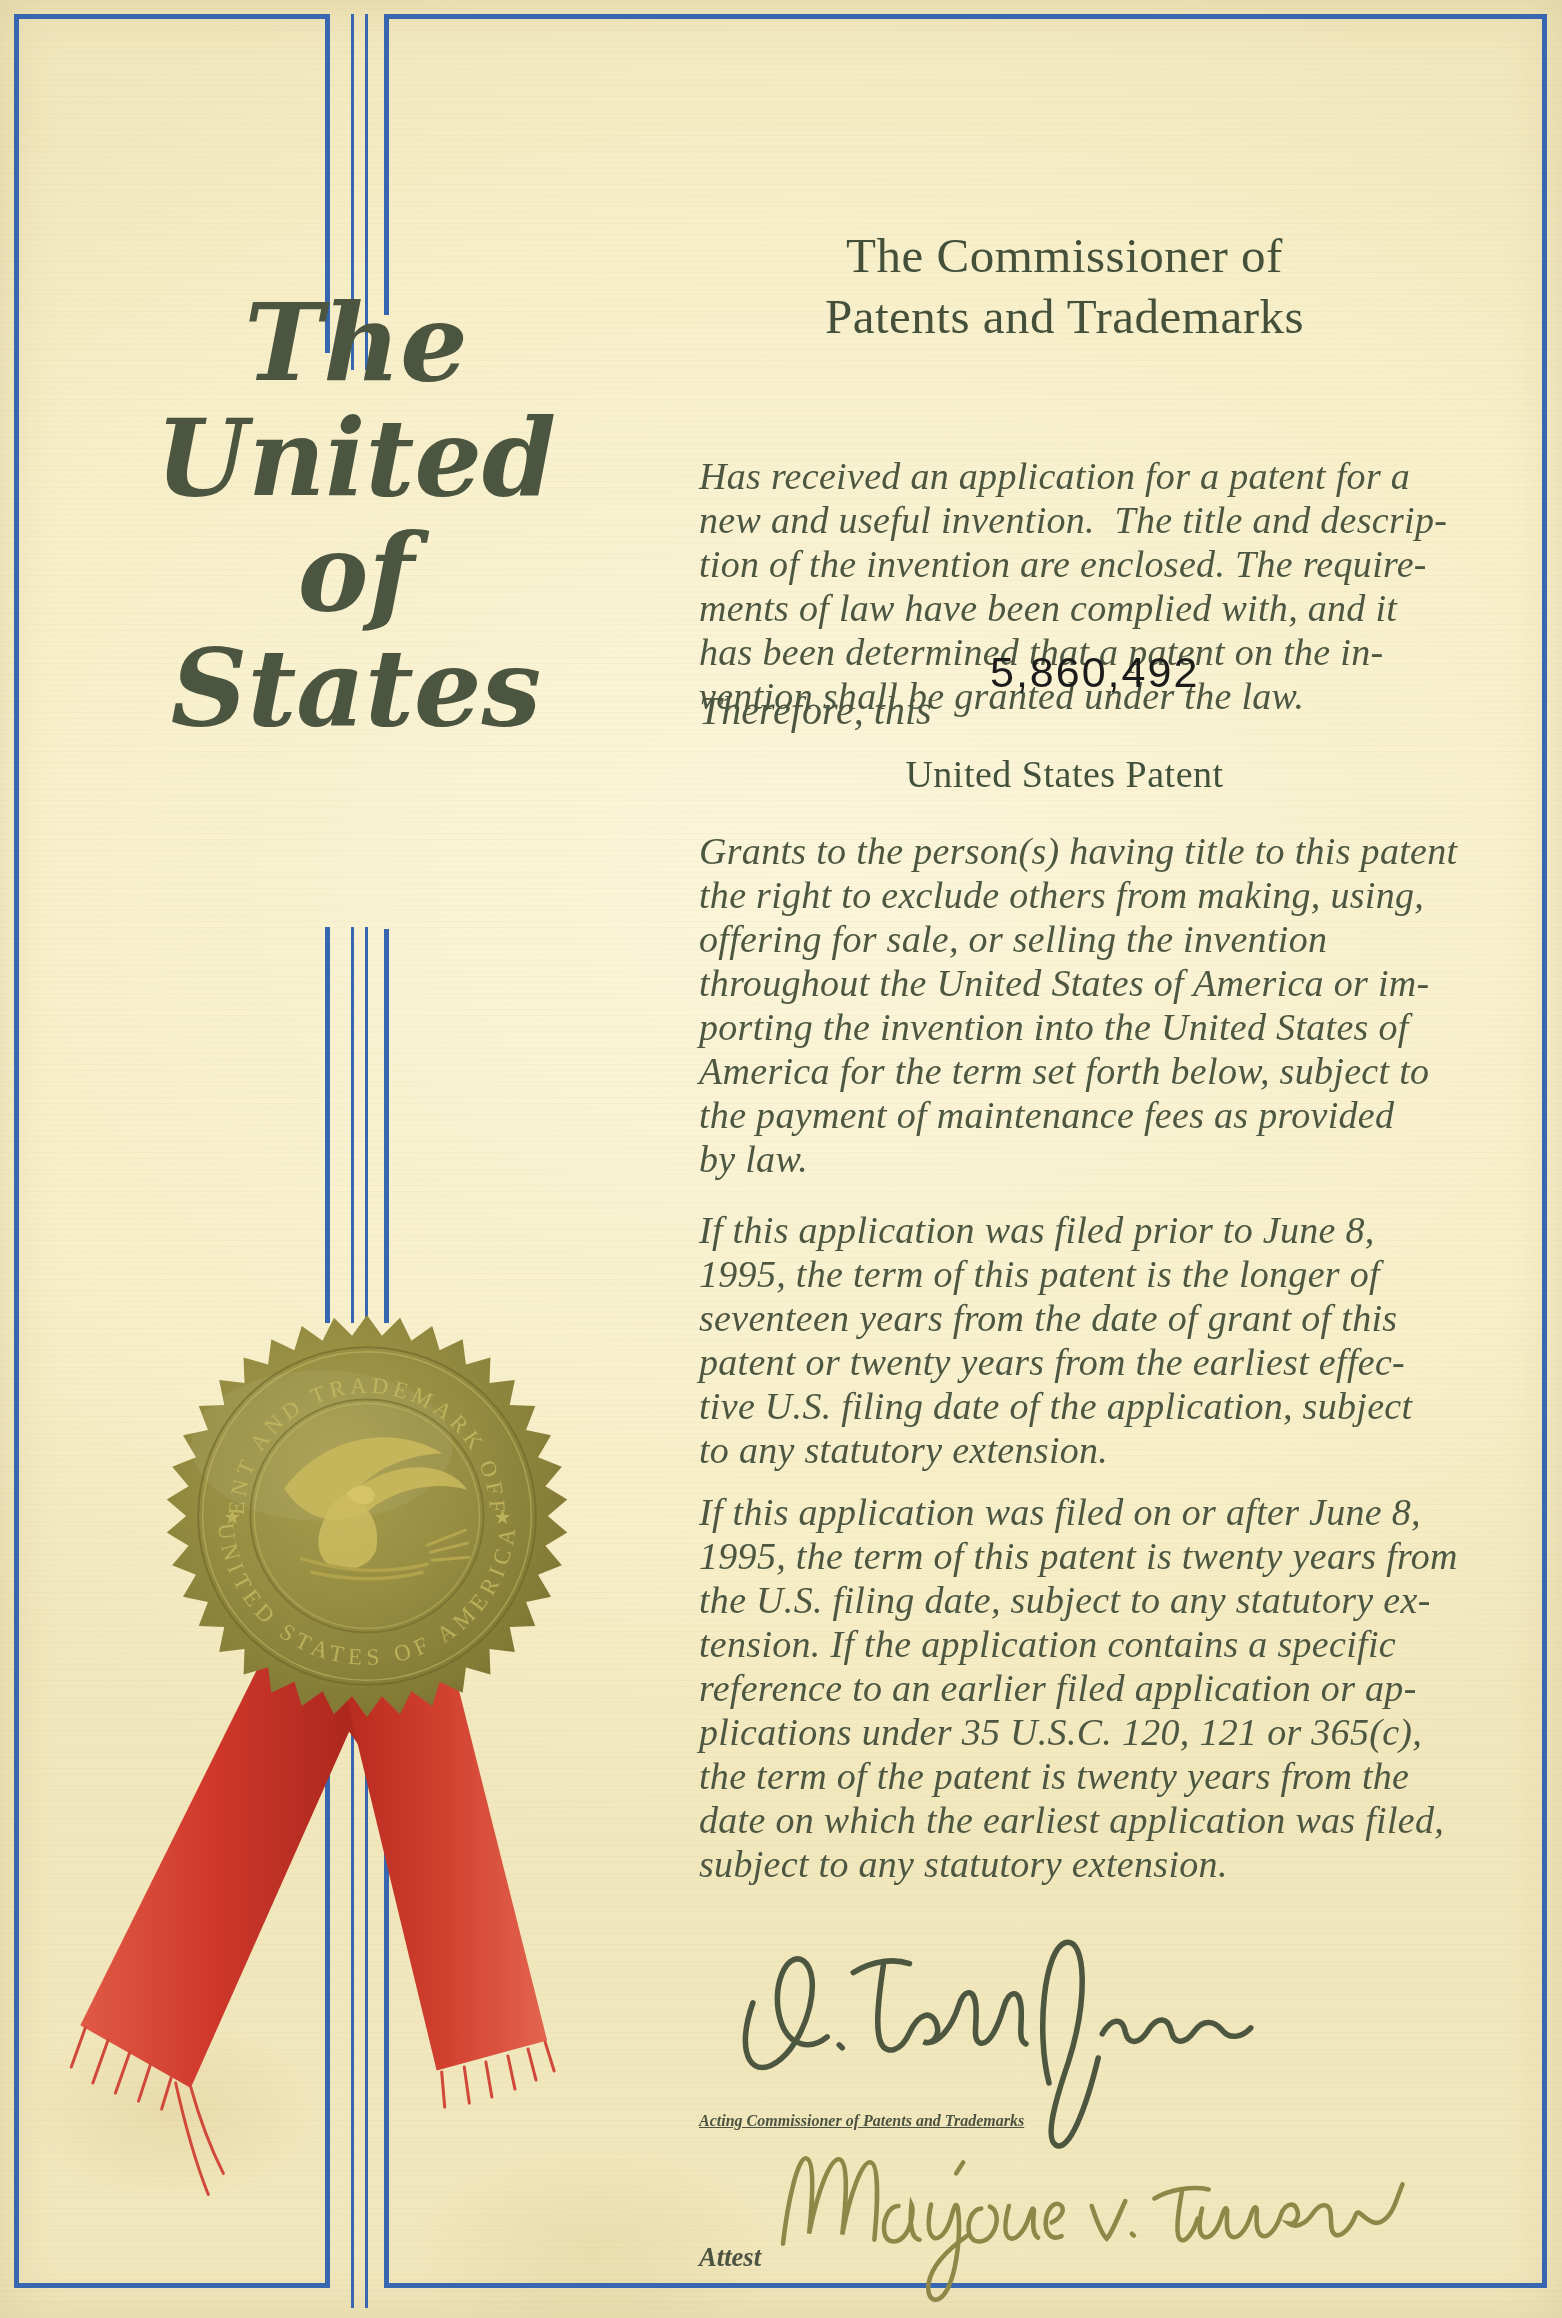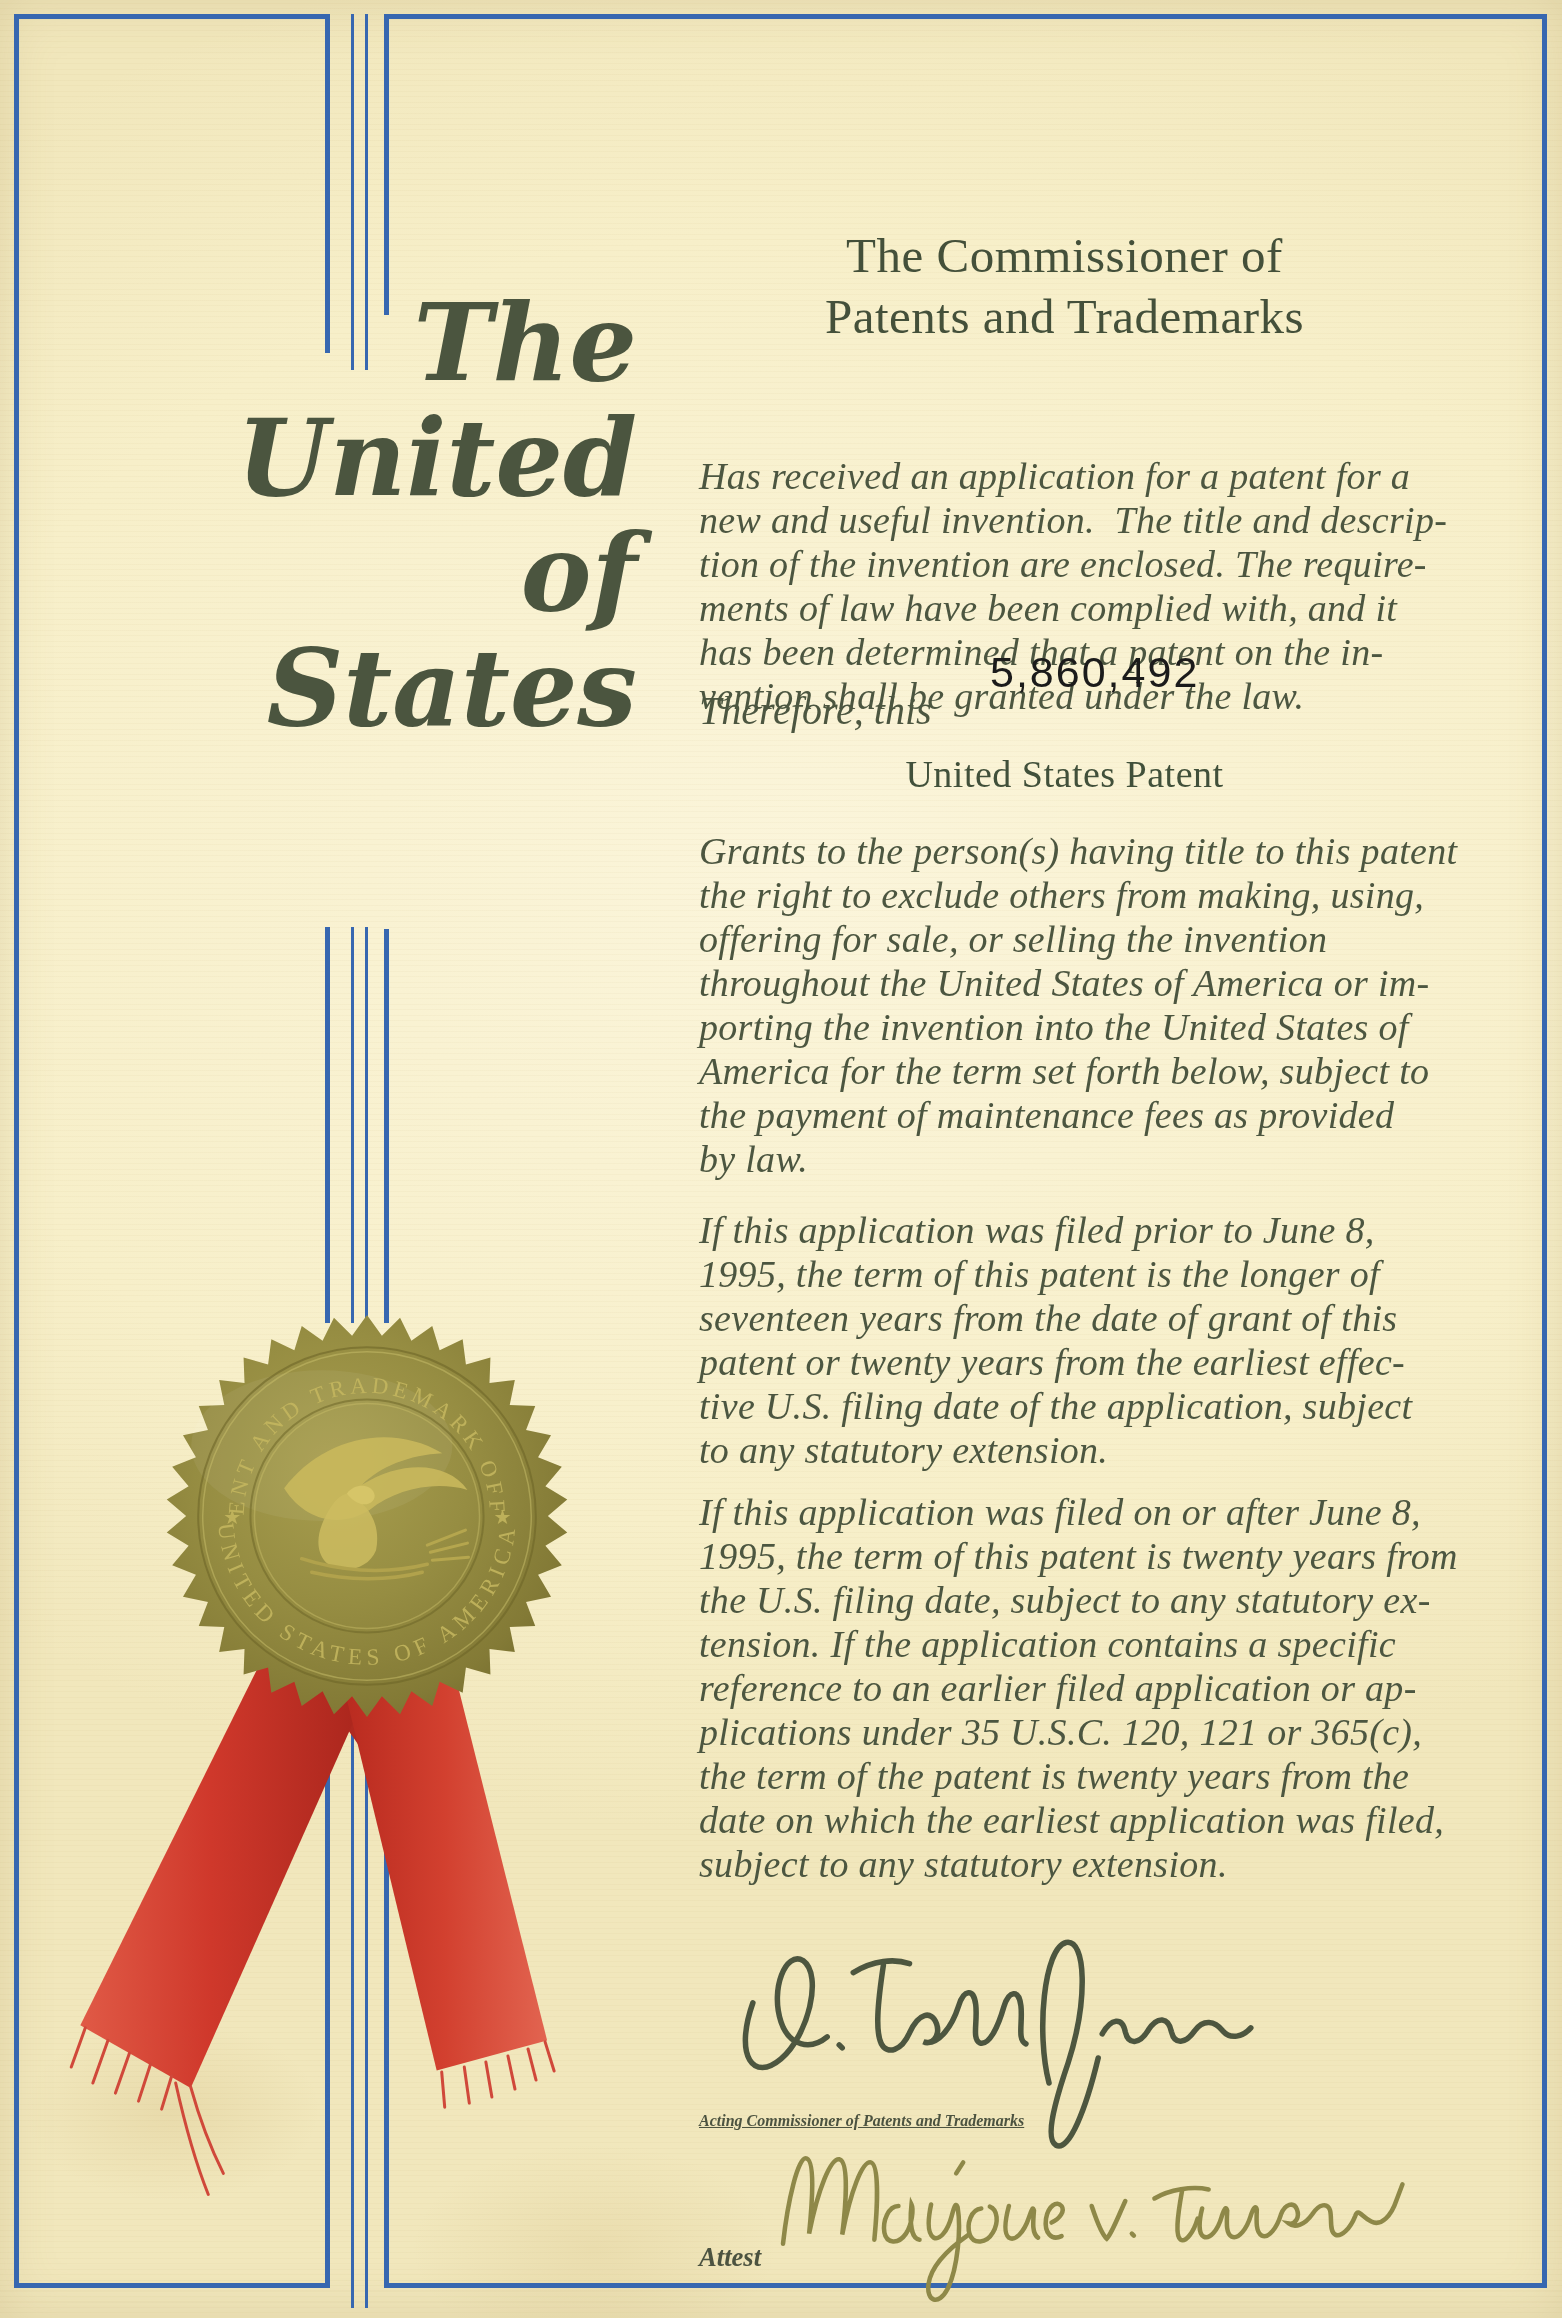--- a/index.html
+++ b/index.html
@@ -10,21 +10,21 @@
         background-image:
           repeating-linear-gradient(0deg, rgba(165,135,70,0.045) 0px, rgba(165,135,70,0.045) 1px, rgba(255,255,255,0) 1px, rgba(255,255,255,0) 5.5px),
           radial-gradient(211px 130px at 11% 91%, rgba(186,152,80,0.16), rgba(186,152,80,0) 70%),
           radial-gradient(261px 151px at 38% 97%, rgba(186,152,80,0.13), rgba(186,152,80,0) 70%),
           radial-gradient(1305px 954px at 52% 38%, #fbf5db 0%, #f7efc9 68%, #f1e7bc 100%);
         box-shadow:inset 0 0 55px rgba(140,110,50,0.18);}
   
   .bl{position:absolute;background:#3767b0;z-index:1;}
   
   .script-title{position:absolute;left:75px;top:285px;width:562px;z-index:2;
-        text-align:right;color:#4b553f;
+        text-align:center;color:#4b553f;
         font-family:"DejaVu Serif","Liberation Serif",serif;
         font-style:italic;font-weight:bold;}
   .script-title div{font-size:106px;line-height:115px;}
   
   .rcol{position:absolute;z-index:2;color:#4c5640;}
   .heading{left:688px;top:225px;width:753px;text-align:center;
         font-size:49px;line-height:61px;color:#44503a;letter-spacing:0.5px;}
   .para{white-space:pre;font-style:italic;font-size:38px;line-height:44px;
         letter-spacing:0.3px;}
   .p1{left:699px;top:454px;}

